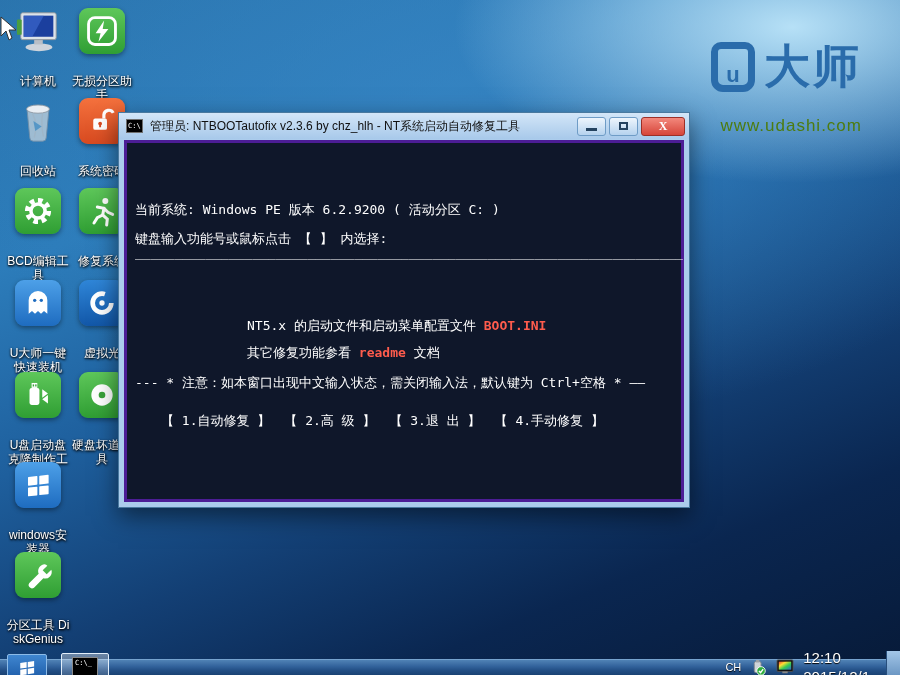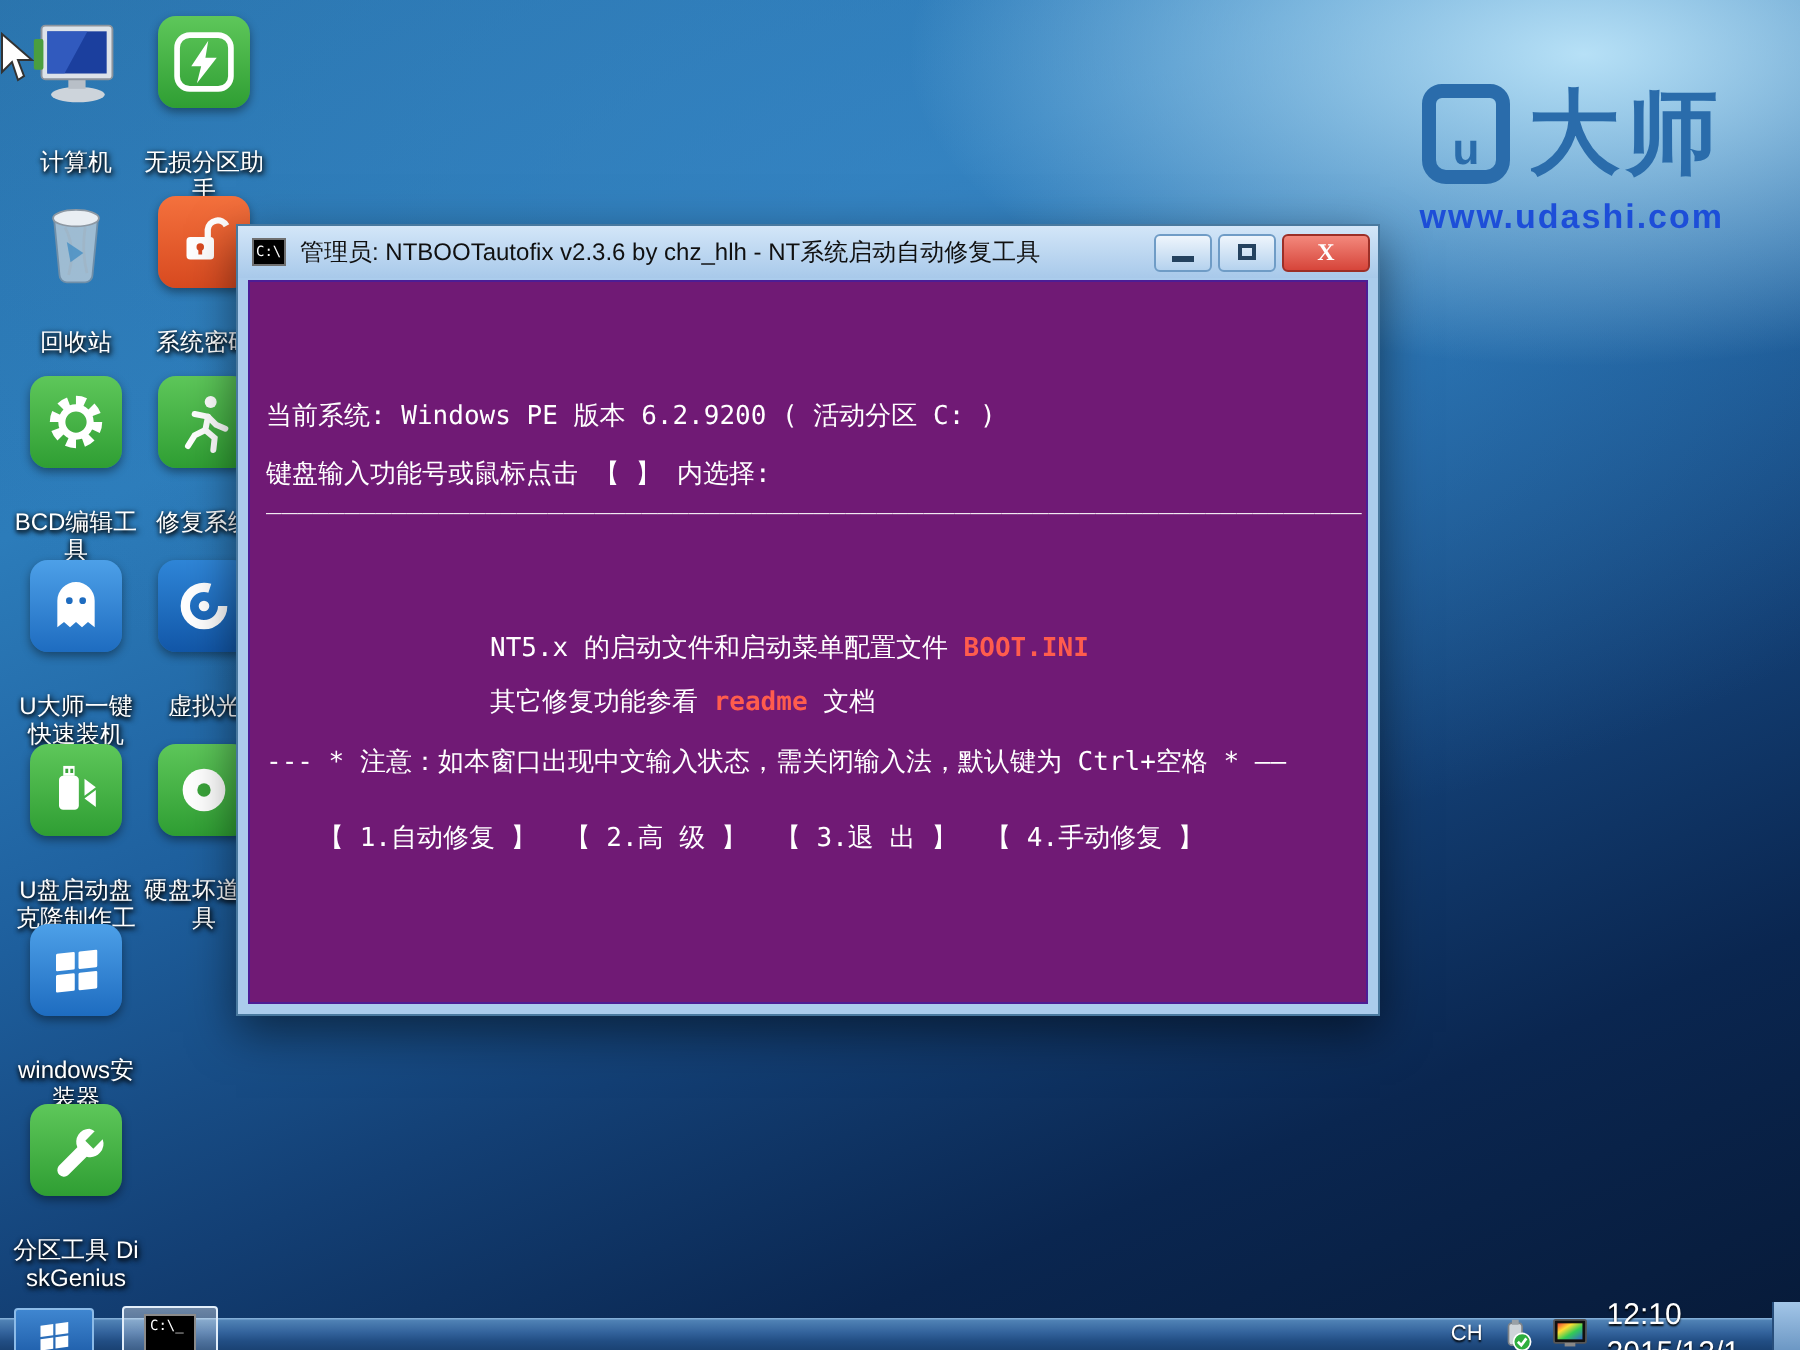--- a/index.html
+++ b/index.html
@@ -18,32 +18,32 @@
   .t-blue{background:linear-gradient(#4da0e8,#1e6cc0)}
   .t-blue2{background:linear-gradient(#2f86d8,#1257a8)}
   .t-orange{background:linear-gradient(#f4713d,#d84a20)}
   .t-none{box-shadow:none;border-radius:0}
   .dlabel{margin-top:20px;font-size:12px;line-height:1.2;color:#fff;text-shadow:0 1px 2px #000,1px 1px 3px #000;word-break:break-all}
   
   .logo{position:absolute;top:36px;right:38px;z-index:1;text-align:right}
   .logo-row{display:flex;align-items:center;justify-content:flex-end}
   .logo-u{width:30px;height:36px;border:7px solid #2a6cab;border-radius:10px 10px 12px 12px;display:flex;align-items:flex-end;justify-content:center;color:#2a6cab;font-weight:bold;font-size:22px;line-height:20px}
   .logo-cn{font-size:46px;font-weight:bold;color:#2a6cab;letter-spacing:3px;margin-left:9px}
-  .logo-url{font-size:17px;font-weight:bold;color:#1d4ed8;letter-spacing:1px;margin-top:1px}
+  .logo-url{font-size:17px;font-weight:normal;color:#4d7c0f;letter-spacing:1px;margin-top:18px}
   
   .window{position:absolute;left:118px;top:112px;width:570px;height:394px;background:#abccec;border:1px solid #49799f;box-shadow:0 8px 22px rgba(0,0,0,.5);z-index:5}
   .titlebar{height:26px;display:flex;align-items:center;padding:0 4px;background:linear-gradient(#d3e6f8,#a8c9ea)}
   .title-icon{width:17px;height:14px;background:#000;border:1px solid #6f6f6f;margin:0 7px 0 3px;color:#fff;font-size:7px;line-height:13px;font-family:"DejaVu Sans Mono",monospace;padding-left:1px;box-sizing:border-box}
   .title-text{flex:1;font-size:12px;color:#101010;white-space:nowrap;overflow:hidden}
   .ctrl{width:29px;height:19px;border:1px solid #6f9cc6;border-radius:3px;margin-left:3px;display:flex;align-items:center;justify-content:center;box-sizing:border-box}
   .ctrl.minmax{background:linear-gradient(#eef5fc,#b5d2ee)}
   .glyph-min{width:11px;height:3px;background:#24425f;margin-top:7px}
   .glyph-max{width:9px;height:8px;border:2px solid #24425f;box-sizing:border-box}
   .ctrl.close{width:44px;background:linear-gradient(#f3887c,#d6453a);border-color:#9c2f27;color:#fff;font-weight:bold;font-size:12px;font-family:"Liberation Serif",serif}
-  .console{position:absolute;left:5px;right:5px;top:27px;bottom:5px;background:#701a75;border:1px solid #4c1d95;font-family:"DejaVu Sans Mono","Liberation Mono",monospace;color:#fff;font-size:13px}
+  .console{position:absolute;left:5px;right:5px;top:27px;bottom:5px;background:#0f172a;border:3px solid #4c1d95;font-family:"DejaVu Sans Mono","Liberation Mono",monospace;color:#fff;font-size:13px}
   .cline{position:absolute;white-space:nowrap}
   .red{color:#ff5c4d;font-weight:bold}
   .menu-row{position:absolute;display:flex;gap:14px;white-space:nowrap}
   .menu-item{cursor:pointer}
   
   .taskbar{position:absolute;left:0;right:0;bottom:0;height:16px;display:flex;align-items:center;z-index:20;
     background:linear-gradient(180deg,#8fb9e0 0,#4f81b4 8%,#33639c 45%,#224e84 72%,#1a4273 100%)}
   .start{width:40px;height:26px;margin-left:7px;background:linear-gradient(#3f86d0,#1d5ca8);border:1px solid #8cbbe8;border-radius:2px;display:flex;align-items:center;justify-content:center;box-sizing:border-box}
   .taskbtn{width:48px;height:28px;margin-left:14px;background:linear-gradient(rgba(255,255,255,.38),rgba(255,255,255,.10));border:1px solid #e2eefa;border-radius:2px;display:flex;align-items:center;justify-content:center;box-sizing:border-box}
   .console-mini{width:26px;height:20px;background:#000;border:1px solid #8a8a8a;color:#fff;font-size:7px;font-family:"DejaVu Sans Mono",monospace;padding:1px 0 0 2px;box-sizing:border-box}

